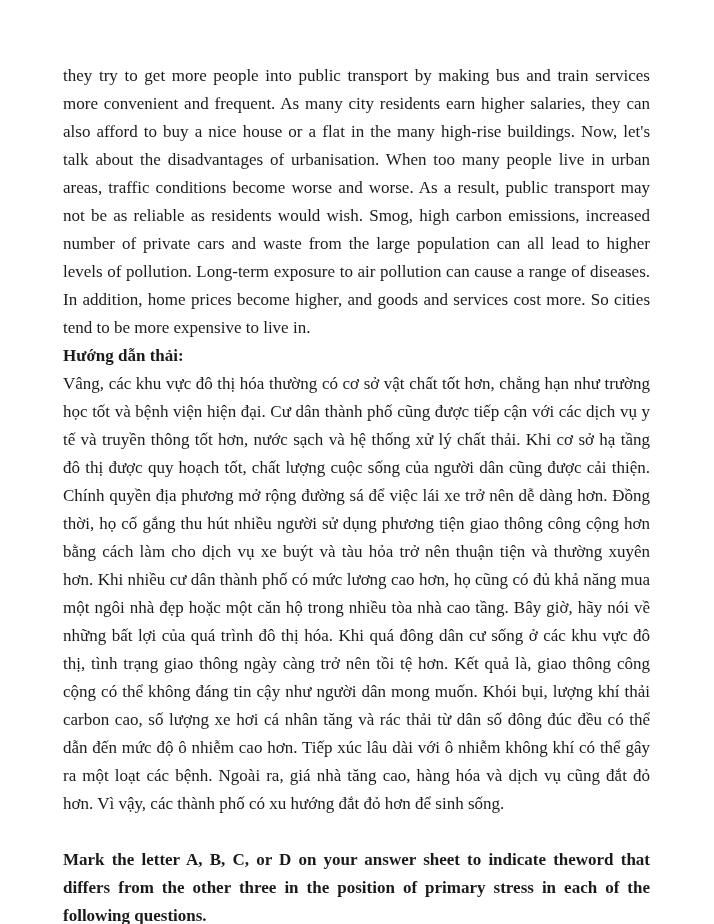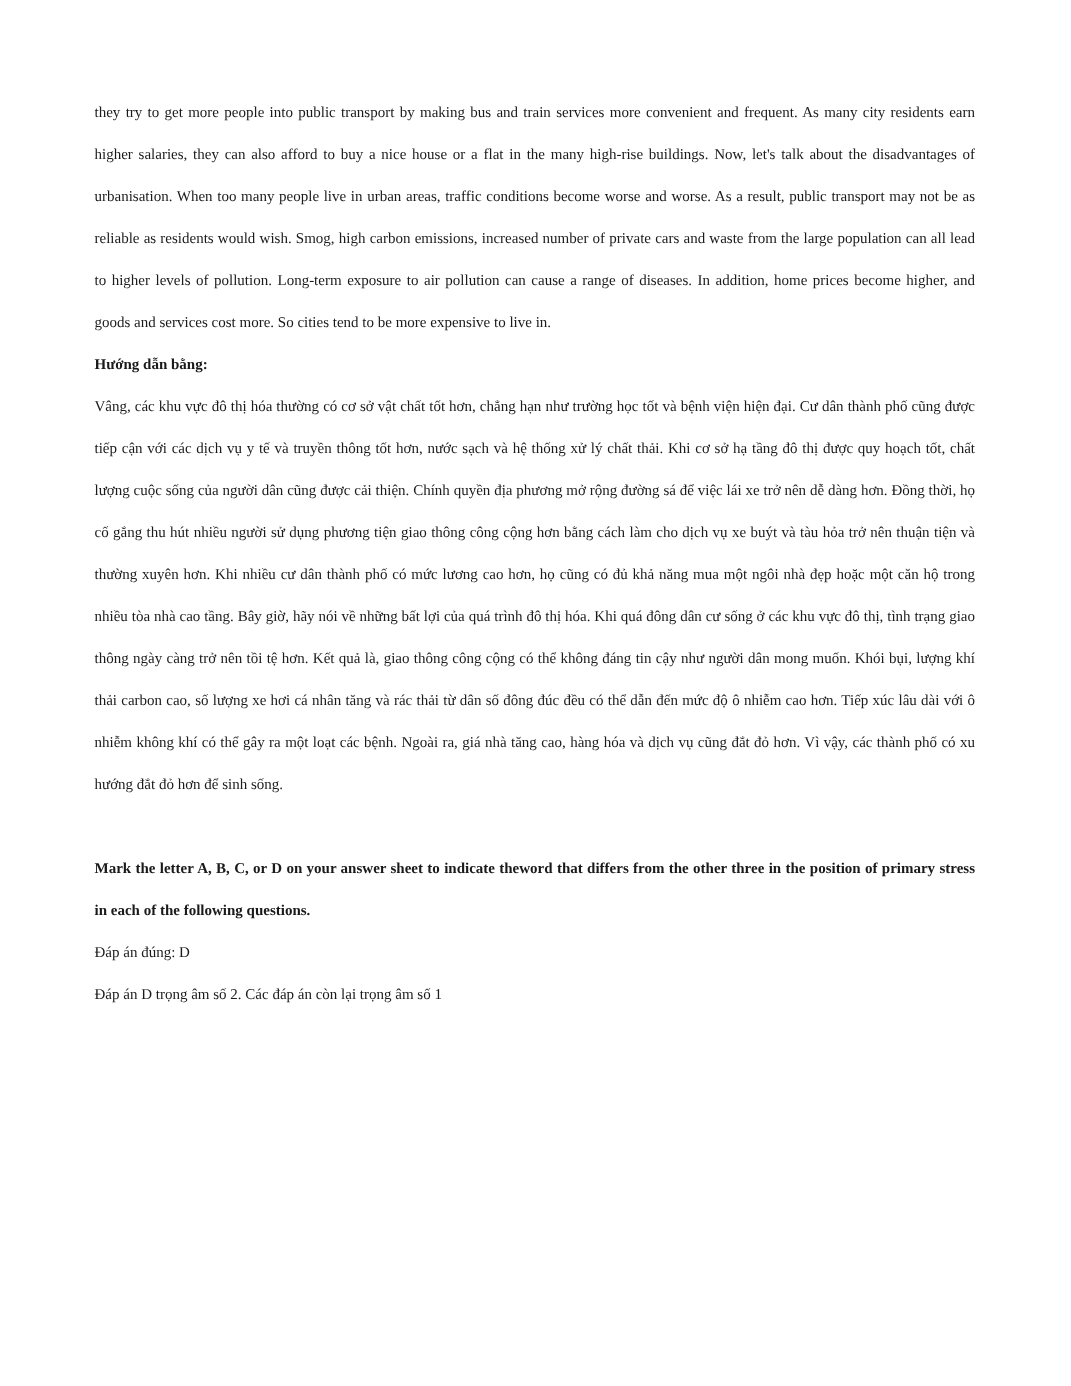--- a/index.html
+++ b/index.html
@@ -16,41 +16,41 @@
   }
   .page {
     box-sizing: border-box;
     width: 714px;
     min-height: 924px;
     padding: 62px 64px 40px 63px;
     background: #ffffff;
   }
   p {
     margin: 0;
-    font-size: 10px;
+    font-size: 17px;
     line-height: 28px;
   }
   .justify {
     text-align: justify;
     text-justify: inter-word;
   }
   .bold {
     font-weight: bold;
   }
   .gap-before {
     margin-top: 28px;
   }
 </style>
 </head>
 <body>
 
 <div class="page">
   <p class="justify">they try to get more people into public transport by making bus and train services more convenient and frequent. As many city residents earn higher salaries, they can also afford to buy a nice house or a flat in the many high-rise buildings. Now, let's talk about the disadvantages of urbanisation. When too many people live in urban areas, traffic conditions become worse and worse. As a result, public transport may not be as reliable as residents would wish. Smog, high carbon emissions, increased number of private cars and waste from the large population can all lead to higher levels of pollution. Long-term exposure to air pollution can cause a range of diseases. In addition, home prices become higher, and goods and services cost more. So cities tend to be more expensive to live in.</p>
 
-  <p class="bold">Hướng dẫn bằng:</p>
+  <p class="bold">Hướng dẫn thải:</p>
 
   <p class="justify">Vâng, các khu vực đô thị hóa thường có cơ sở vật chất tốt hơn, chẳng hạn như trường học tốt và bệnh viện hiện đại. Cư dân thành phố cũng được tiếp cận với các dịch vụ y tế và truyền thông tốt hơn, nước sạch và hệ thống xử lý chất thải. Khi cơ sở hạ tầng đô thị được quy hoạch tốt, chất lượng cuộc sống của người dân cũng được cải thiện. Chính quyền địa phương mở rộng đường sá để việc lái xe trở nên dễ dàng hơn. Đồng thời, họ cố gắng thu hút nhiều người sử dụng phương tiện giao thông công cộng hơn bằng cách làm cho dịch vụ xe buýt và tàu hỏa trở nên thuận tiện và thường xuyên hơn. Khi nhiều cư dân thành phố có mức lương cao hơn, họ cũng có đủ khả năng mua một ngôi nhà đẹp hoặc một căn hộ trong nhiều tòa nhà cao tầng. Bây giờ, hãy nói về những bất lợi của quá trình đô thị hóa. Khi quá đông dân cư sống ở các khu vực đô thị, tình trạng giao thông ngày càng trở nên tồi tệ hơn. Kết quả là, giao thông công cộng có thể không đáng tin cậy như người dân mong muốn. Khói bụi, lượng khí thải carbon cao, số lượng xe hơi cá nhân tăng và rác thải từ dân số đông đúc đều có thể dẫn đến mức độ ô nhiễm cao hơn. Tiếp xúc lâu dài với ô nhiễm không khí có thể gây ra một loạt các bệnh. Ngoài ra, giá nhà tăng cao, hàng hóa và dịch vụ cũng đắt đỏ hơn. Vì vậy, các thành phố có xu hướng đắt đỏ hơn để sinh sống.</p>
 
   <p class="bold justify gap-before">Mark the letter A, B, C, or D on your answer sheet to indicate theword that differs from the other three in the position of primary stress in each of the following questions.</p>
 
 
   <p>Đáp án đúng: D</p>
 
   <p>Đáp án D trọng âm số 2. Các đáp án còn lại trọng âm số 1</p>
 </div>

